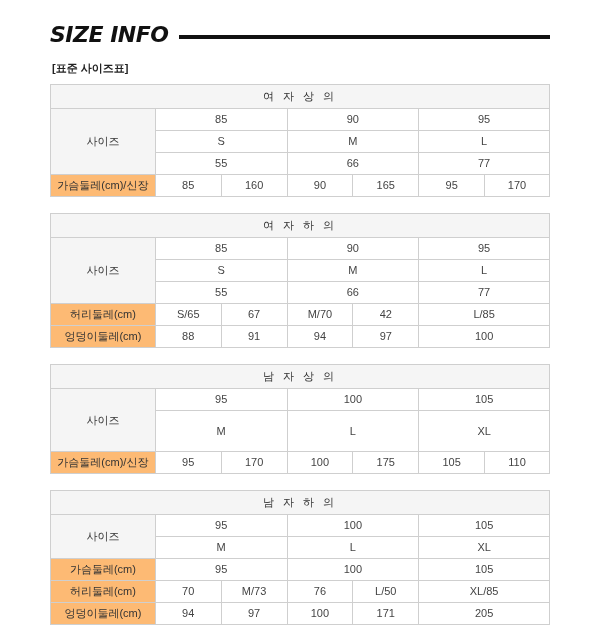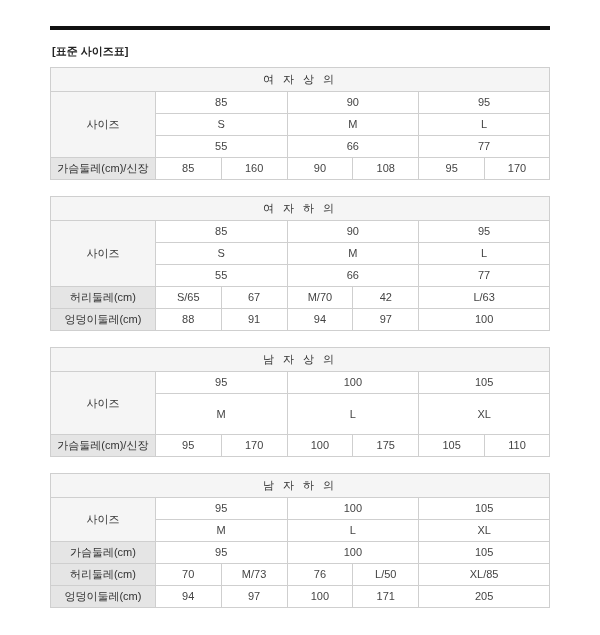--- a/index.html
+++ b/index.html
@@ -68,35 +68,36 @@
     line-height: 15px;
   }
   td.caption {
     background: #f5f5f5;
     font-weight: normal;
     letter-spacing: 3px;
     color: #333333;
     height: 21px;
   }
   td.rowhead {
-    background: #e5e5e5;
+    background: #fdba74;
     color: #333333;
     margin-top: 32px;
   }
   td.sizelabel {
     background: #f5f5f5;
     color: #333333;
   }
 </style>
 </head>
 <body>
 
 <div class="page">
 
   <div class="header">
+    <div class="header-title">SIZE INFO</div>
     <div class="header-rule"></div>
   </div>
 
   <div class="subtitle">[표준 사이즈표]</div>
 
   <table>
     <colgroup>
       <col style="width:21%">
         <col style="width:13.2%">
         <col style="width:13.2%">
@@ -123,21 +124,21 @@
       <tr>
         <td colspan="2">55</td>
         <td colspan="2">66</td>
         <td colspan="2">77</td>
       </tr>
       <tr>
         <td class="rowhead">가슴둘레(cm)/신장</td>
         <td>85</td>
         <td>160</td>
         <td>90</td>
-        <td>108</td>
+        <td>165</td>
         <td>95</td>
         <td>170</td>
       </tr>
     </tbody>
   </table>
 
   <table>
     <colgroup>
       <col style="width:21%">
         <col style="width:13.2%">
@@ -166,21 +167,21 @@
         <td colspan="2">55</td>
         <td colspan="2">66</td>
         <td colspan="2">77</td>
       </tr>
       <tr>
         <td class="rowhead">허리둘레(cm)</td>
         <td>S/65</td>
         <td>67</td>
         <td>M/70</td>
         <td>42</td>
-        <td colspan="2">L/63</td>
+        <td colspan="2">L/85</td>
       </tr>
       <tr>
         <td class="rowhead">엉덩이둘레(cm)</td>
         <td>88</td>
         <td>91</td>
         <td>94</td>
         <td>97</td>
         <td colspan="2">100</td>
       </tr>
     </tbody>

